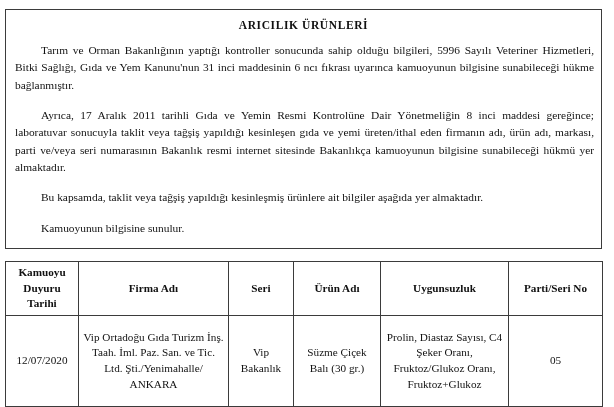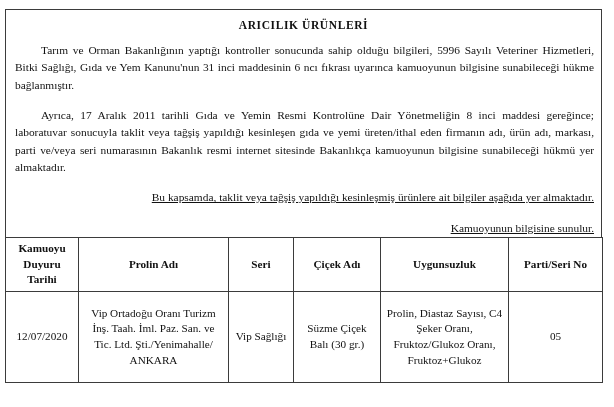--- a/index.html
+++ b/index.html
@@ -53,28 +53,28 @@
   .para {
     font-size: 11.4px;
     line-height: 1.52;
     text-align: justify;
     text-indent: 26px;
     margin: 0 0 9px 0;
     -webkit-hyphens: none;
     hyphens: none;
   }
   .para.last-para { margin-bottom: 13px; }
-  .para.short { text-align: right; text-decoration: underline; }
+  .para.short { text-align: left; }
   .para.gap-top { margin-top: 13px; }
 
   
   .table-wrap {
     position: absolute;
     left: 5px;
-    top: 237px;
+    top: 261px;
     width: 597px;
   }
 
   table.data-table {
     border-collapse: collapse;
     table-layout: fixed;
     width: 597px;
     background: #ffffff;
   }
 
@@ -149,32 +149,32 @@
         <col class="c-date">
         <col class="c-firm">
         <col class="c-brand">
         <col class="c-prod">
         <col class="c-nonc">
         <col class="c-lot">
       </colgroup>
       <thead>
         <tr>
           <th>Kamuoyu Duyuru Tarihi</th>
-          <th>Prolin Adı</th>
+          <th>Firma Adı</th>
           <th>Seri</th>
-          <th>Çiçek Adı</th>
+          <th>Ürün Adı</th>
           <th>Uygunsuzluk</th>
           <th>Parti/Seri No</th>
         </tr>
       </thead>
       <tbody>
         <tr>
           <td class="cell-date">12/07/2020</td>
-          <td class="cell-firm">Vip Ortadoğu Oranı Turizm İnş. Taah. İml. Paz. San. ve Tic. Ltd. Şti./Yenimahalle/ ANKARA</td>
-          <td>Vip Sağlığı</td>
+          <td class="cell-firm">Vip Ortadoğu Gıda Turizm İnş. Taah. İml. Paz. San. ve Tic. Ltd. Şti./Yenimahalle/ ANKARA</td>
+          <td>Vip Bakanlık</td>
           <td>Süzme Çiçek Balı (30 gr.)</td>
           <td>Prolin, Diastaz Sayısı, C4 Şeker Oranı, Fruktoz/Glukoz Oranı, Fruktoz+Glukoz</td>
           <td>05</td>
         </tr>
       </tbody>
     </table>
   </div>
 
 </div>
 

